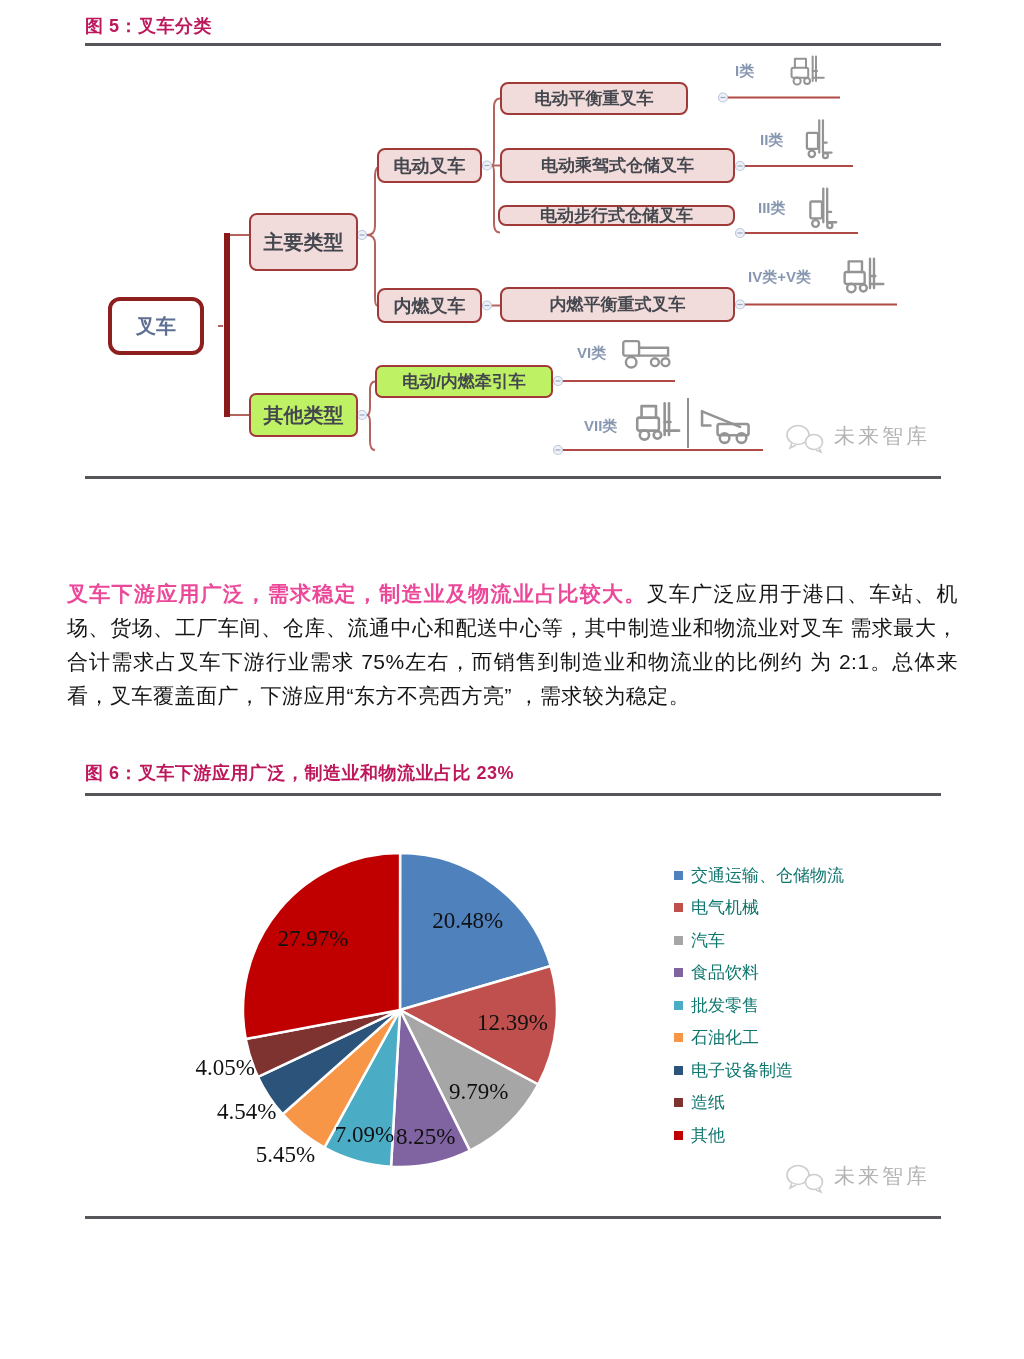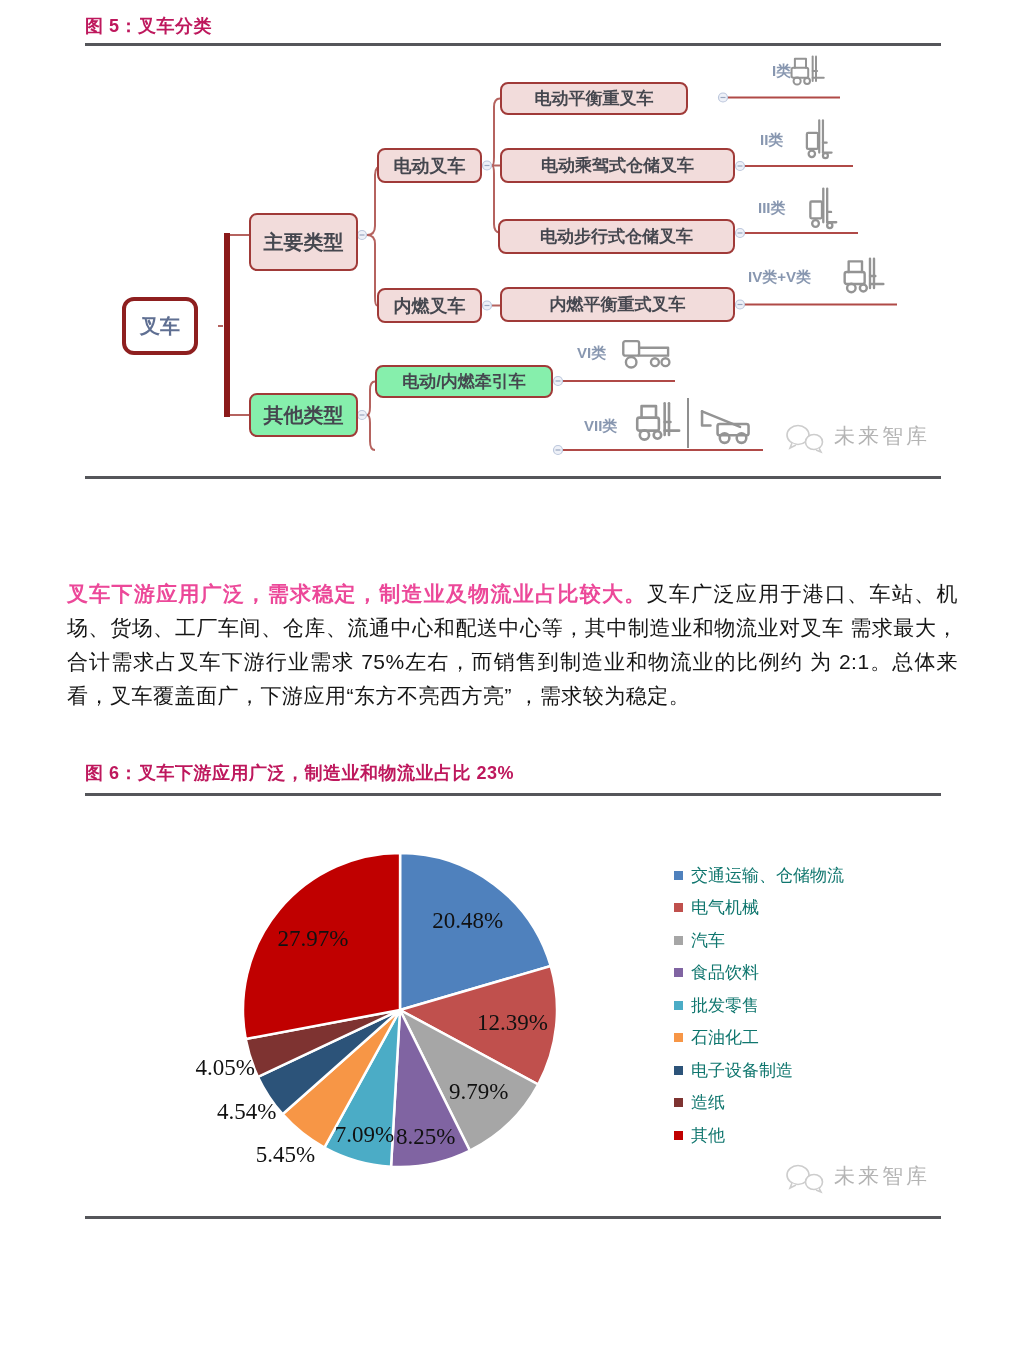--- a/index.html
+++ b/index.html
@@ -4,21 +4,21 @@
 <style>
   html,body{margin:0;padding:0;background:#ffffff;}
   .page{position:relative;width:1024px;height:1359px;background:#ffffff;overflow:hidden;
         font-family:"Liberation Sans","DejaVu Sans",sans-serif;}
   .fig-title{position:absolute;left:85px;font-size:18px;font-weight:bold;color:#be185d;letter-spacing:.5px;white-space:nowrap;}
   .rule{position:absolute;left:85px;width:856px;height:2.5px;background:#55565a;}
   
   .node{position:absolute;box-sizing:border-box;display:flex;align-items:center;justify-content:center;
         border:2.5px solid #a03a38;border-radius:8px;background:#f2dcdb;color:#45474f;
         font-weight:bold;white-space:nowrap;}
-  .node.white{background:#86efac;}
+  .node.white{background:#bef264;border-radius:7px;}
   .node.root{border:4px solid #8e1f1f;border-radius:12px;background:#ffffff;color:#5f6f92;font-size:20px;}
   .cls-label{position:absolute;font-size:15px;font-weight:bold;color:#8897b0;white-space:nowrap;}
   .dg-icon{position:absolute;}
   .dg-icon svg{display:block;}
   .ico{stroke:#949494;stroke-width:1.8;fill:none;stroke-linecap:round;stroke-linejoin:round;}
   
   .c-thin{stroke:#b5635f;stroke-width:2;fill:none;}
   .c-bar{stroke:#8b1a1a;stroke-width:6;fill:none;}
   .c-red{stroke:#b04a47;stroke-width:1.8;fill:none;}
   .c-div{stroke:#6a6a6a;stroke-width:1.5;fill:none;}
@@ -130,52 +130,52 @@
           <path d="M5 6 L32 17"></path>
             <path d="M5 6 v10 h6"></path>
           <rect x="16" y="15" width="22" height="8" rx="1.5"></rect>
           <circle cx="21" cy="25" r="3.4"></circle>
             <circle cx="33" cy="25" r="3.4"></circle>
         </g>
       </symbol>
     </defs>
   </svg>
 
-  <div class="node root" style="left:122px;top:297px;width:76px;height:58px">
+  <div class="node root" style="left:108px;top:297px;width:96px;height:58px">
       <span>叉车</span>
     </div>
   <div class="node" style="left:249px;top:213px;width:109px;height:58px;font-size:20px">
       <span>主要类型</span>
     </div>
   <div class="node white" style="left:249px;top:393px;width:109px;height:44px;font-size:20px">
       <span>其他类型</span>
     </div>
   <div class="node" style="left:377px;top:148px;width:105px;height:35px;font-size:18px">
       <span>电动叉车</span>
     </div>
   <div class="node" style="left:377px;top:288px;width:105px;height:35px;font-size:18px">
       <span>内燃叉车</span>
     </div>
   <div class="node" style="left:500px;top:82px;width:188px;height:33px;font-size:17px">
       <span>电动平衡重叉车</span>
     </div>
   <div class="node" style="left:500px;top:148px;width:235px;height:35px;font-size:17px">
       <span>电动乘驾式仓储叉车</span>
     </div>
-  <div class="node" style="left:498px;top:219px;width:237px;height:35px;font-size:17px">
+  <div class="node" style="left:498px;top:205px;width:237px;height:21px;font-size:17px">
       <span>电动步行式仓储叉车</span>
     </div>
   <div class="node" style="left:500px;top:287px;width:235px;height:35px;font-size:17px">
       <span>内燃平衡重式叉车</span>
     </div>
   <div class="node white" style="left:375px;top:365px;width:178px;height:33px;font-size:17px">
       <span>电动/内燃牵引车</span>
     </div>
 
-  <div class="cls-label" style="left:772px;top:62px">I类</div>
+  <div class="cls-label" style="left:735px;top:62px">I类</div>
   <div class="dg-icon" style="left:786px;top:52px">
       <svg width="40" height="38">
         <use href="#sym-forklift"></use>
       </svg>
     </div>
 
   <div class="cls-label" style="left:760px;top:131px">II类</div>
   <div class="dg-icon" style="left:803px;top:118px">
       <svg width="30" height="42">
         <use href="#sym-stacker"></use>

